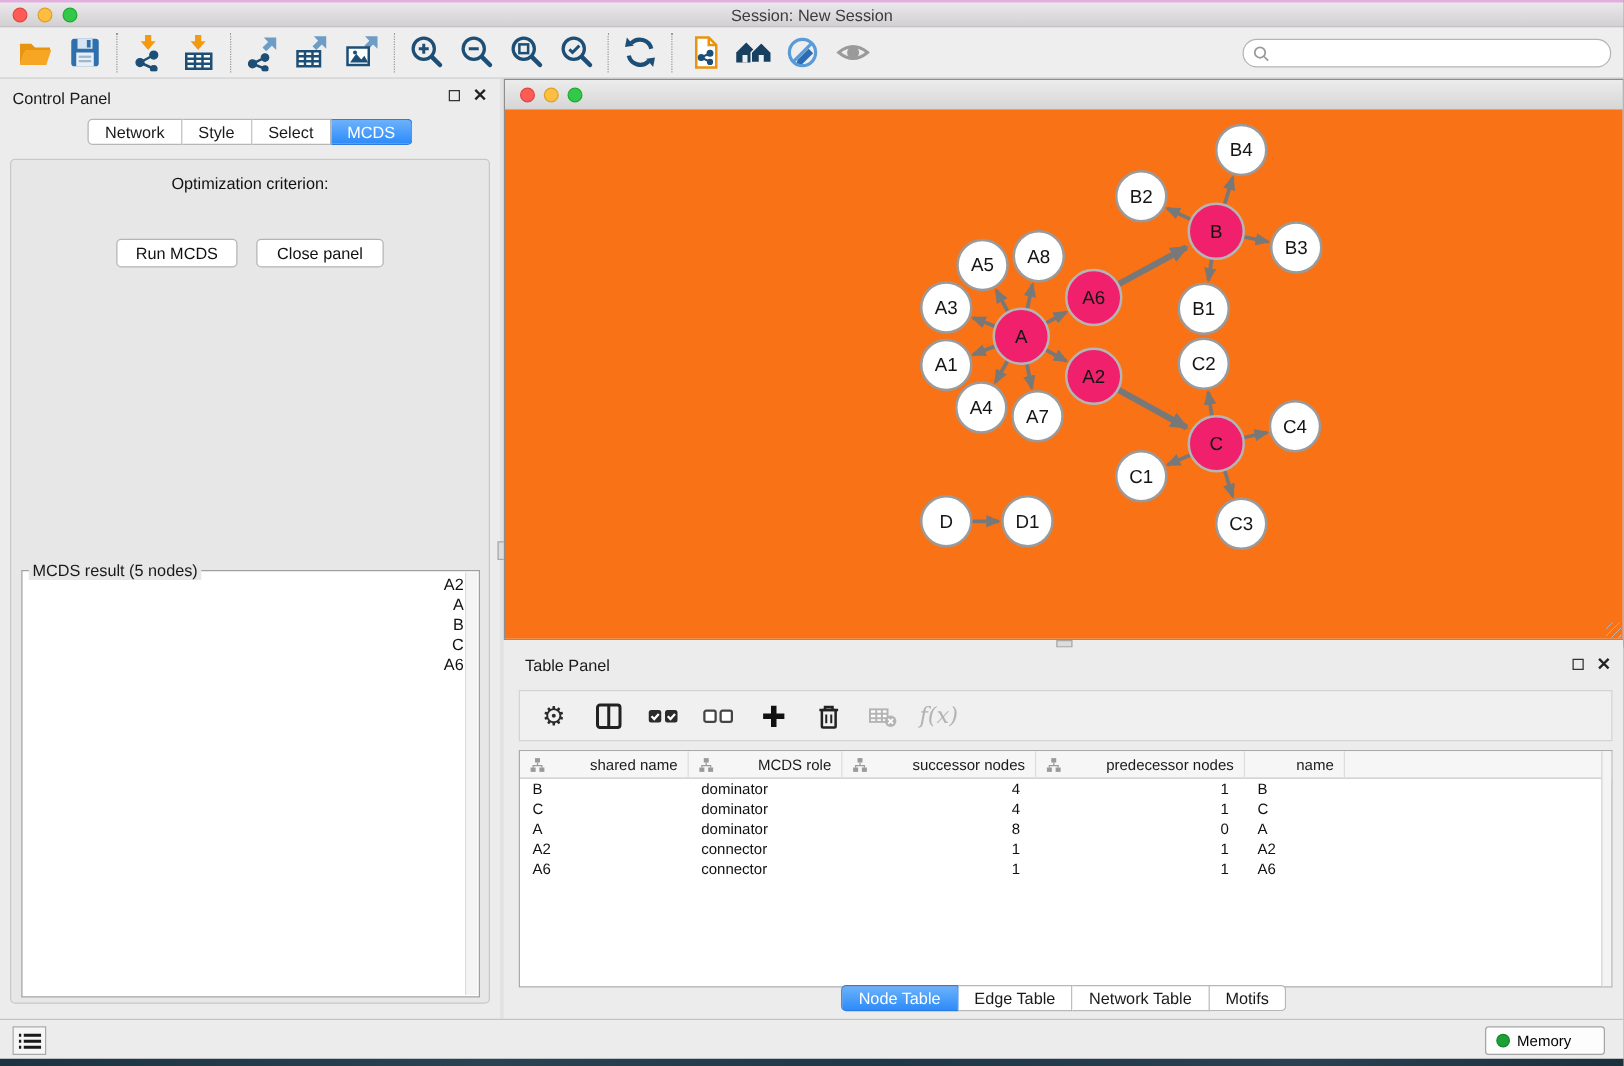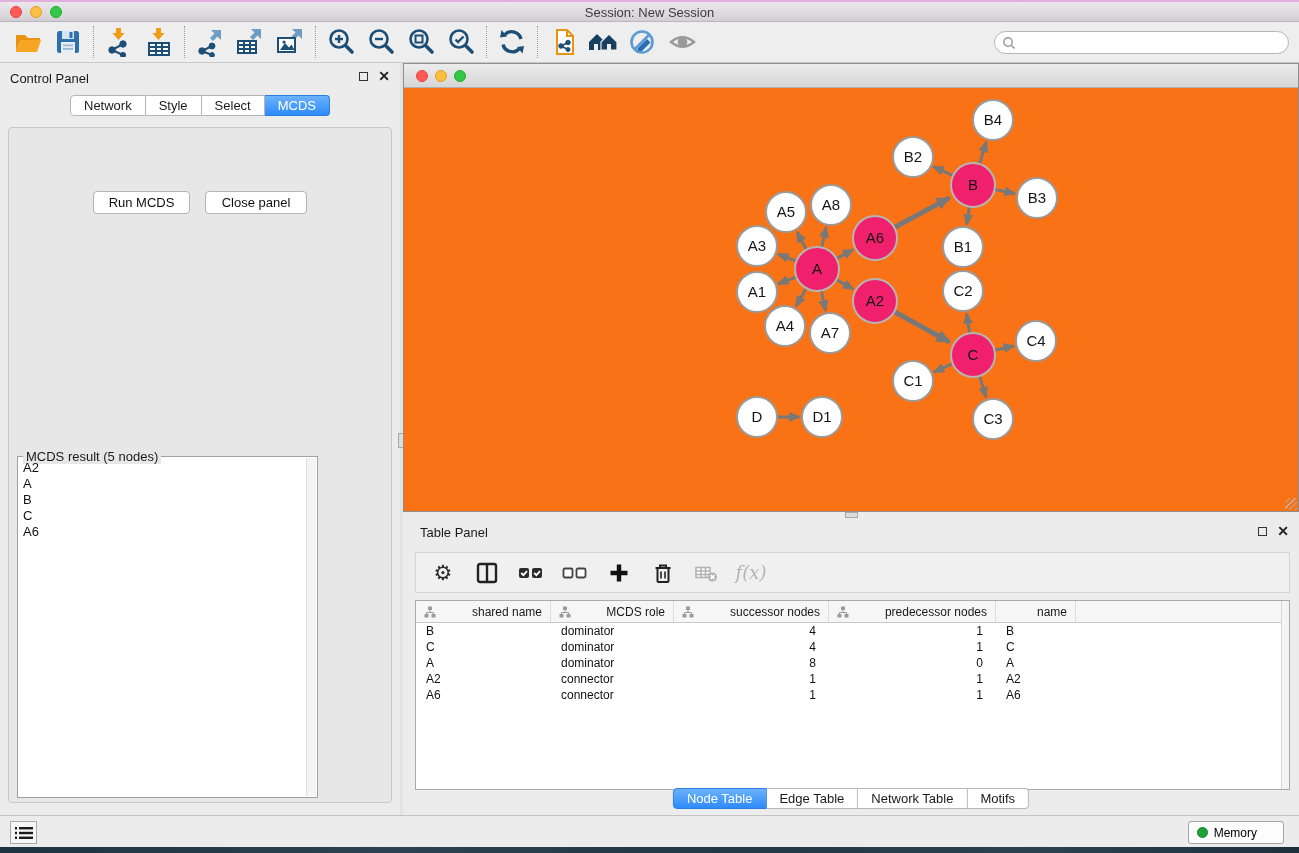--- a/index.html
+++ b/index.html
@@ -46,22 +46,22 @@
     border:1px solid #ababab; border-radius:4px; display:flex; align-items:center; }
   .criterion .val { flex:1; padding-left:8px; font-size:13px; white-space:nowrap; overflow:hidden; }
   .stepper { width:19px; height:20px; margin-right:1px; border-radius:3px; background:linear-gradient(#6cb2fb,#2d8bfa);
     display:flex; flex-direction:column; align-items:center; justify-content:center; gap:2px; }
   .tri-up { width:0; height:0; border-left:4px solid transparent; border-right:4px solid transparent; border-bottom:5px solid #fff; }
   .tri-down { width:0; height:0; border-left:4px solid transparent; border-right:4px solid transparent; border-top:5px solid #fff; }
   .cp-btn { position:absolute; top:63px; height:23px; background:#fff; border:1px solid #b4b4b4; border-radius:4px;
     font-size:13px; font-family:"Liberation Sans",sans-serif; color:#111; }
   #run-btn { left:84px; width:97px; }
   #close-btn { left:196px; width:102px; }
-  .mcds-fieldset { position:absolute; left:8px; top:328px; width:301px; height:342px;
-    border:1px solid #a0a0a0; background:#fff; }
+  .mcds-fieldset { position:absolute; left:8px; top:328px; width:367px; height:342px;
+    border:1px solid #a0a0a0; background:#fff;text-align:right; }
   .mcds-legend { position:absolute; left:5px; top:-8px; background:#e7e7e7; padding:0 3px; font-size:13px; }
   .mcds-list { position:absolute; left:1px; top:3px; right:12px; bottom:1px; overflow:hidden; padding-left:4px; }
   .mcds-item { font-size:13px; line-height:16px; color:#111; }
   .mcds-scroll { position:absolute; right:1px; top:1px; bottom:1px; width:10px; background:#f4f4f4; border-left:1px solid #ddd; }
   
   .divider-v { position:absolute; left:400px; top:63px; width:3px; height:752px; background:#e2e2e2; }
   .divider-v-handle { position:absolute; left:398px; top:433px; width:7px; height:15px; background:#dcdcdc; border:1px solid #a8a8a8; }
   .divider-h-handle { position:absolute; left:845px; top:512px; width:13px; height:6px; background:#dcdcdc; border:1px solid #a8a8a8; }
   
   .net-window { position:absolute; left:403px; top:63px; width:896px; height:449px;
@@ -275,20 +275,21 @@
       <span class="icon-float"></span>
       <span class="icon-close">✕</span>
     </div>
     <div class="seg-tabs cp-tabs" id="cp-tabs">
         <button class="seg">Network</button>
         <button class="seg">Style</button>
         <button class="seg">Select</button>
         <button class="seg active">MCDS</button>
       </div>
     <div class="cp-content">
+      <div class="opt-label">Optimization criterion:</div>
       <button class="cp-btn" id="run-btn">Run MCDS</button>
       <button class="cp-btn" id="close-btn">Close panel</button>
       <div class="mcds-fieldset">
         <div class="mcds-legend">MCDS result (5 nodes)</div>
         <div class="mcds-list" id="mcds-list">
             <div class="mcds-item">A2</div>
             <div class="mcds-item">A</div>
             <div class="mcds-item">B</div>
             <div class="mcds-item">C</div>
             <div class="mcds-item">A6</div>

